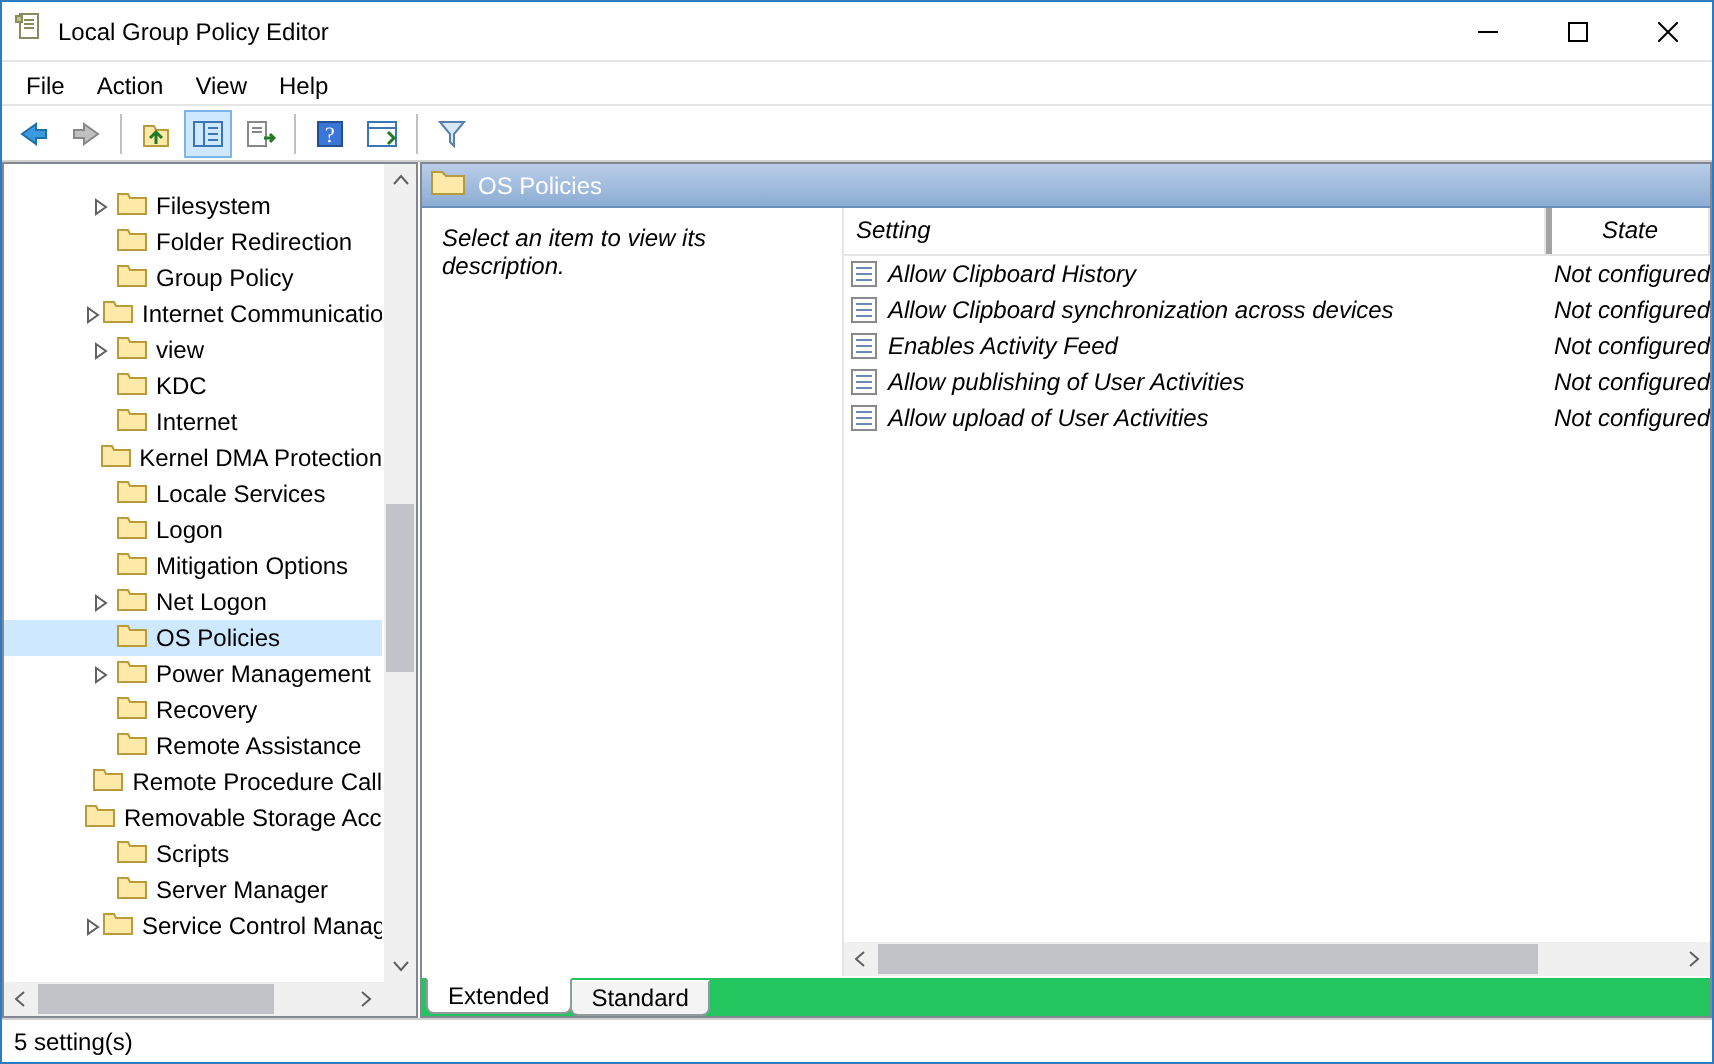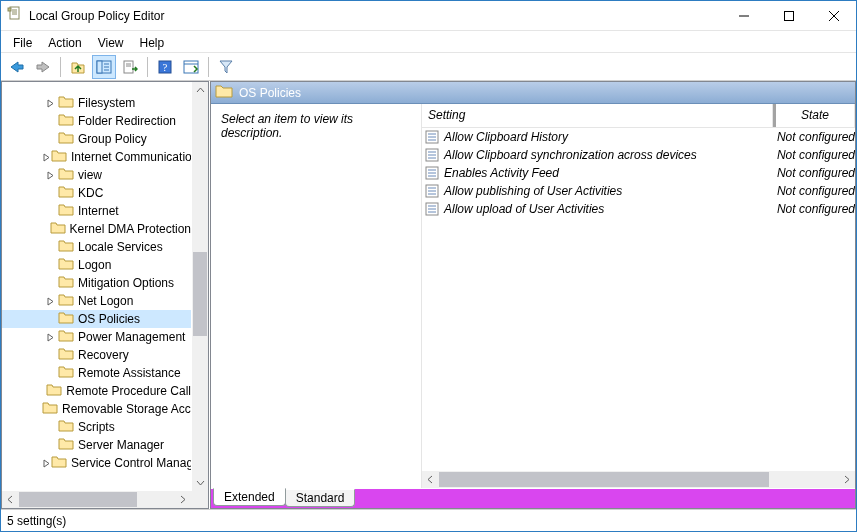--- a/index.html
+++ b/index.html
@@ -234,23 +234,23 @@
     position: relative;
   }
   .right-hscroll .thumb {
     position: absolute;
     top: 1px; bottom: 1px;
     background: #c2c3c9;
   }
   .tabs-row {
     height: 20px;
     display: flex;
-    align-items: flex-start;
+    align-items: center;
     padding-left: 2px;
-    background: #d946ef;
+    background: #22c55e;
     border-top: 1px solid #fff;
   }
   .tab {
     height: 18px;
     padding: 0px 10px 0 10px;
     font-size: 12px;
     border: 1px solid #919b9c;
     border-top-color: #fff;
     border-radius: 0 0 4px 4px;
     margin-right: -1px;

